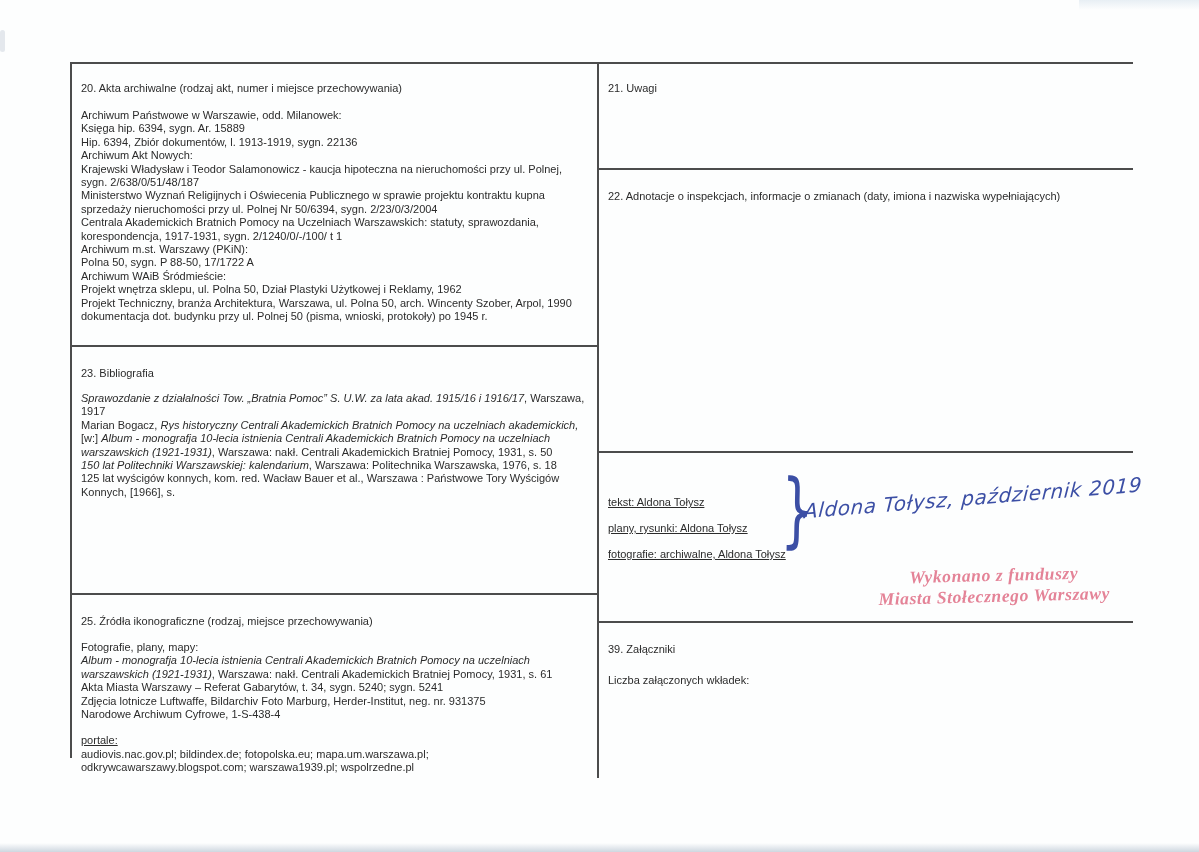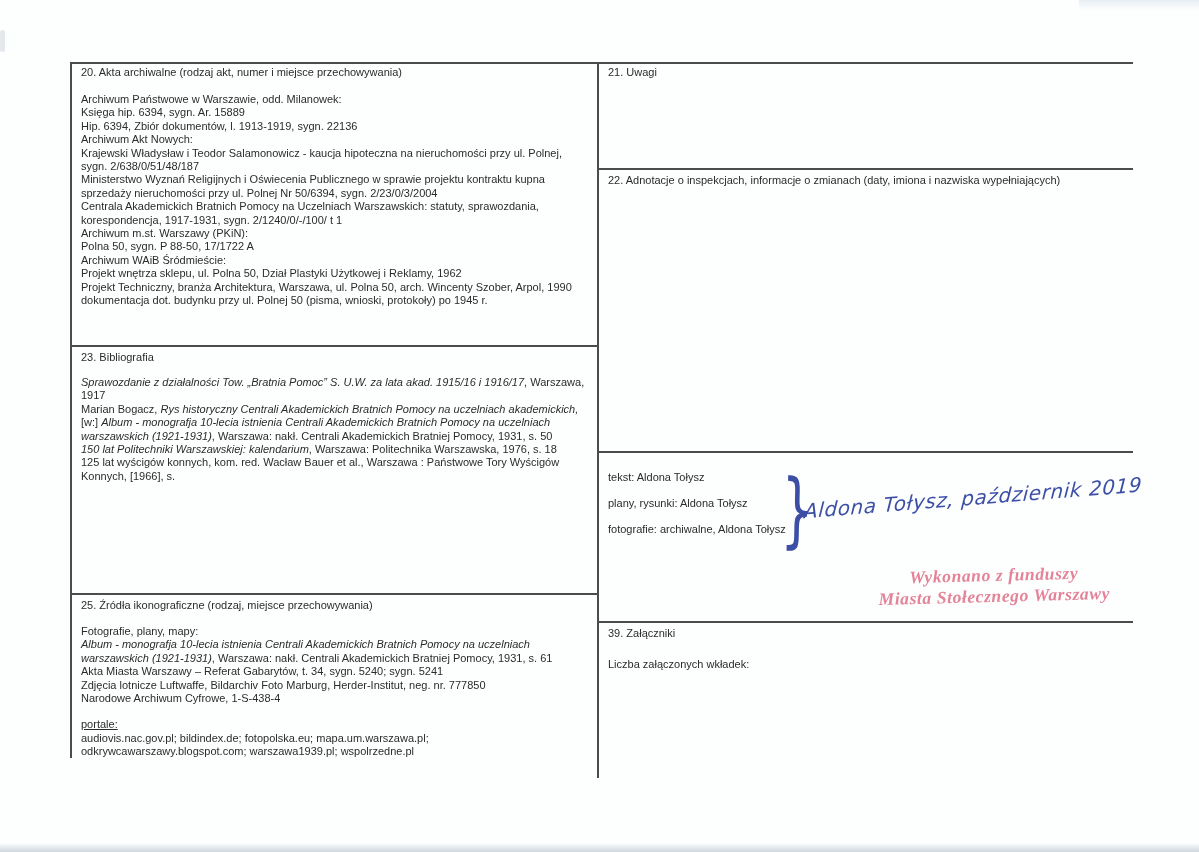--- a/index.html
+++ b/index.html
@@ -22,32 +22,32 @@
   }
   .scan-corner-tint{
     position:absolute;right:0;top:0;width:120px;height:10px;
     background:linear-gradient(to bottom, rgba(214,226,236,.55), rgba(214,226,236,0));
   }
   
   .topline{position:absolute;left:70px;top:62px;width:1063px;height:2px;background:#4c4c4c;}
   .col{position:absolute;top:62px;box-sizing:border-box;border-left:2px solid #4c4c4c;}
   .col-left{left:70px;width:527px;height:696px;}
   .col-right{left:597px;width:536px;height:716px;}
-  .sec{box-sizing:border-box;padding:4px 9px;position:relative;}
+  .sec{box-sizing:border-box;padding:20px 9px;position:relative;}
   .bb{border-bottom:2px solid #4c4c4c;}
   .sec-h{font-size:11px;line-height:13px;}
   .body-txt{font-size:11px;line-height:13.4px;}
   .body-txt p{margin:0;}
   .mt{margin-top:14px;}
   .b{font-weight:normal;}
   .i{font-style:italic;}
   .u{text-decoration:underline;}
   
   .s24-lines p{margin:0 0 12.5px 0;}
-  .s24-content{margin-top:14px;}
+  .s24-content{margin-top:23px;text-decoration:underline;}
   .brace{
     position:absolute;left:183px;top:12px;
     font-family:"DejaVu Sans",sans-serif;
     font-size:82px;line-height:88px;font-weight:400;
     color:#3c4fa5;transform:scaleX(.62) rotate(2deg);transform-origin:left top;
   }
   .signature{
     position:absolute;left:206px;top:46px;white-space:nowrap;
     font-family:"DejaVu Sans",sans-serif;
     font-style:italic;font-size:20px;letter-spacing:.6px;
@@ -100,21 +100,21 @@
         <p>125 lat wyścigów konnych, kom. red. Wacław Bauer et al., Warszawa : Państwowe Tory Wyścigów Konnych, [1966], s.</p>
       </div>
     </div>
 
     <div class="sec" style="height:170px;">
       <div class="sec-h">25. Źródła ikonograficzne (rodzaj, miejsce przechowywania)</div>
       <div class="body-txt" style="margin-top:13px;">
         <p class="b">Fotografie, plany, mapy:</p>
         <p><span class="i">Album - monografja 10-lecia istnienia Centrali Akademickich Bratnich Pomocy na uczelniach warszawskich (1921-1931)</span><span>, Warszawa: nakł. Centrali Akademickich Bratniej Pomocy, 1931, s. 61</span></p>
         <p>Akta Miasta Warszawy – Referat Gabarytów, t. 34, sygn. 5240; sygn. 5241</p>
-        <p>Zdjęcia lotnicze Luftwaffe, Bildarchiv Foto Marburg, Herder-Institut, neg. nr. 777850</p>
+        <p>Zdjęcia lotnicze Luftwaffe, Bildarchiv Foto Marburg, Herder-Institut, neg. nr. 931375</p>
         <p>Narodowe Archiwum Cyfrowe, 1-S-438-4</p>
         <p class="u" style="margin-top:13px;">portale:</p>
         <p>audiovis.nac.gov.pl; bildindex.de;  fotopolska.eu; mapa.um.warszawa.pl;</p>
         <p>odkrywcawarszawy.blogspot.com; warszawa1939.pl; wspolrzedne.pl</p>
       </div>
     </div>
   </div>
 
   <div class="col col-right">
 

